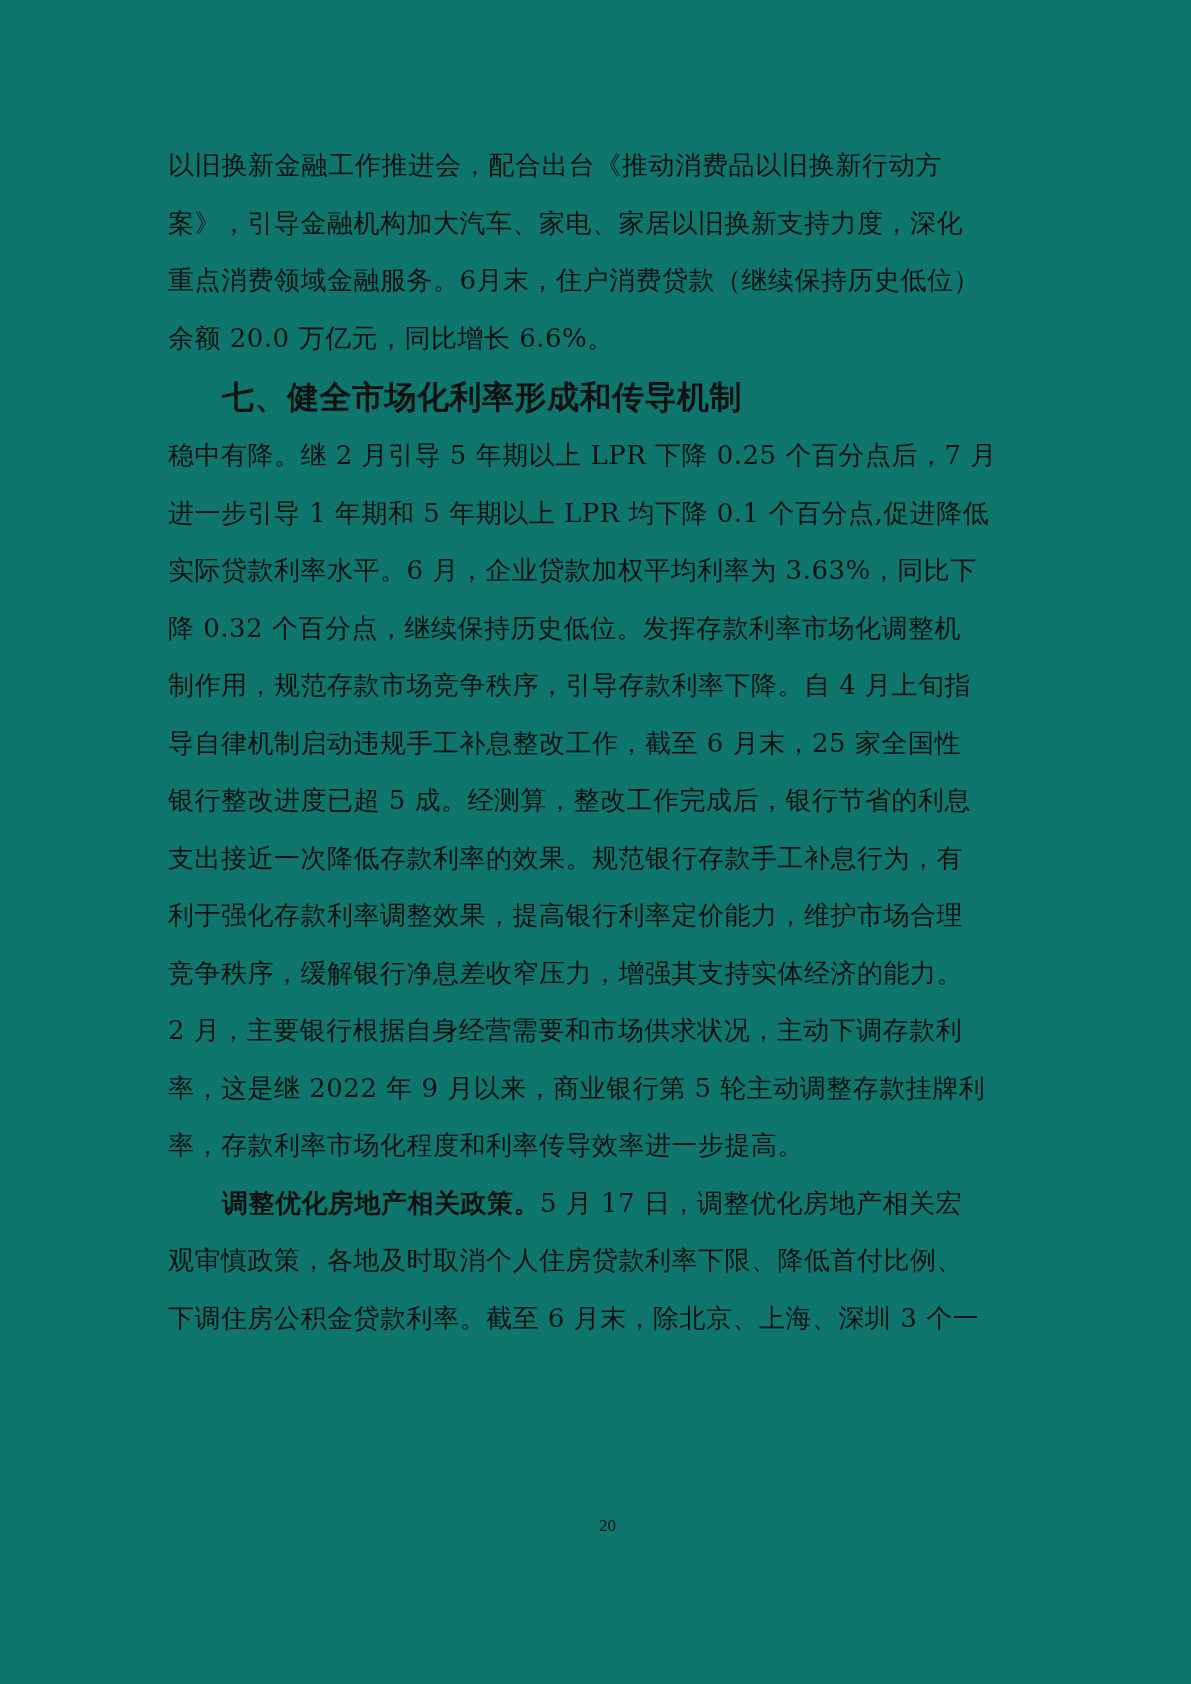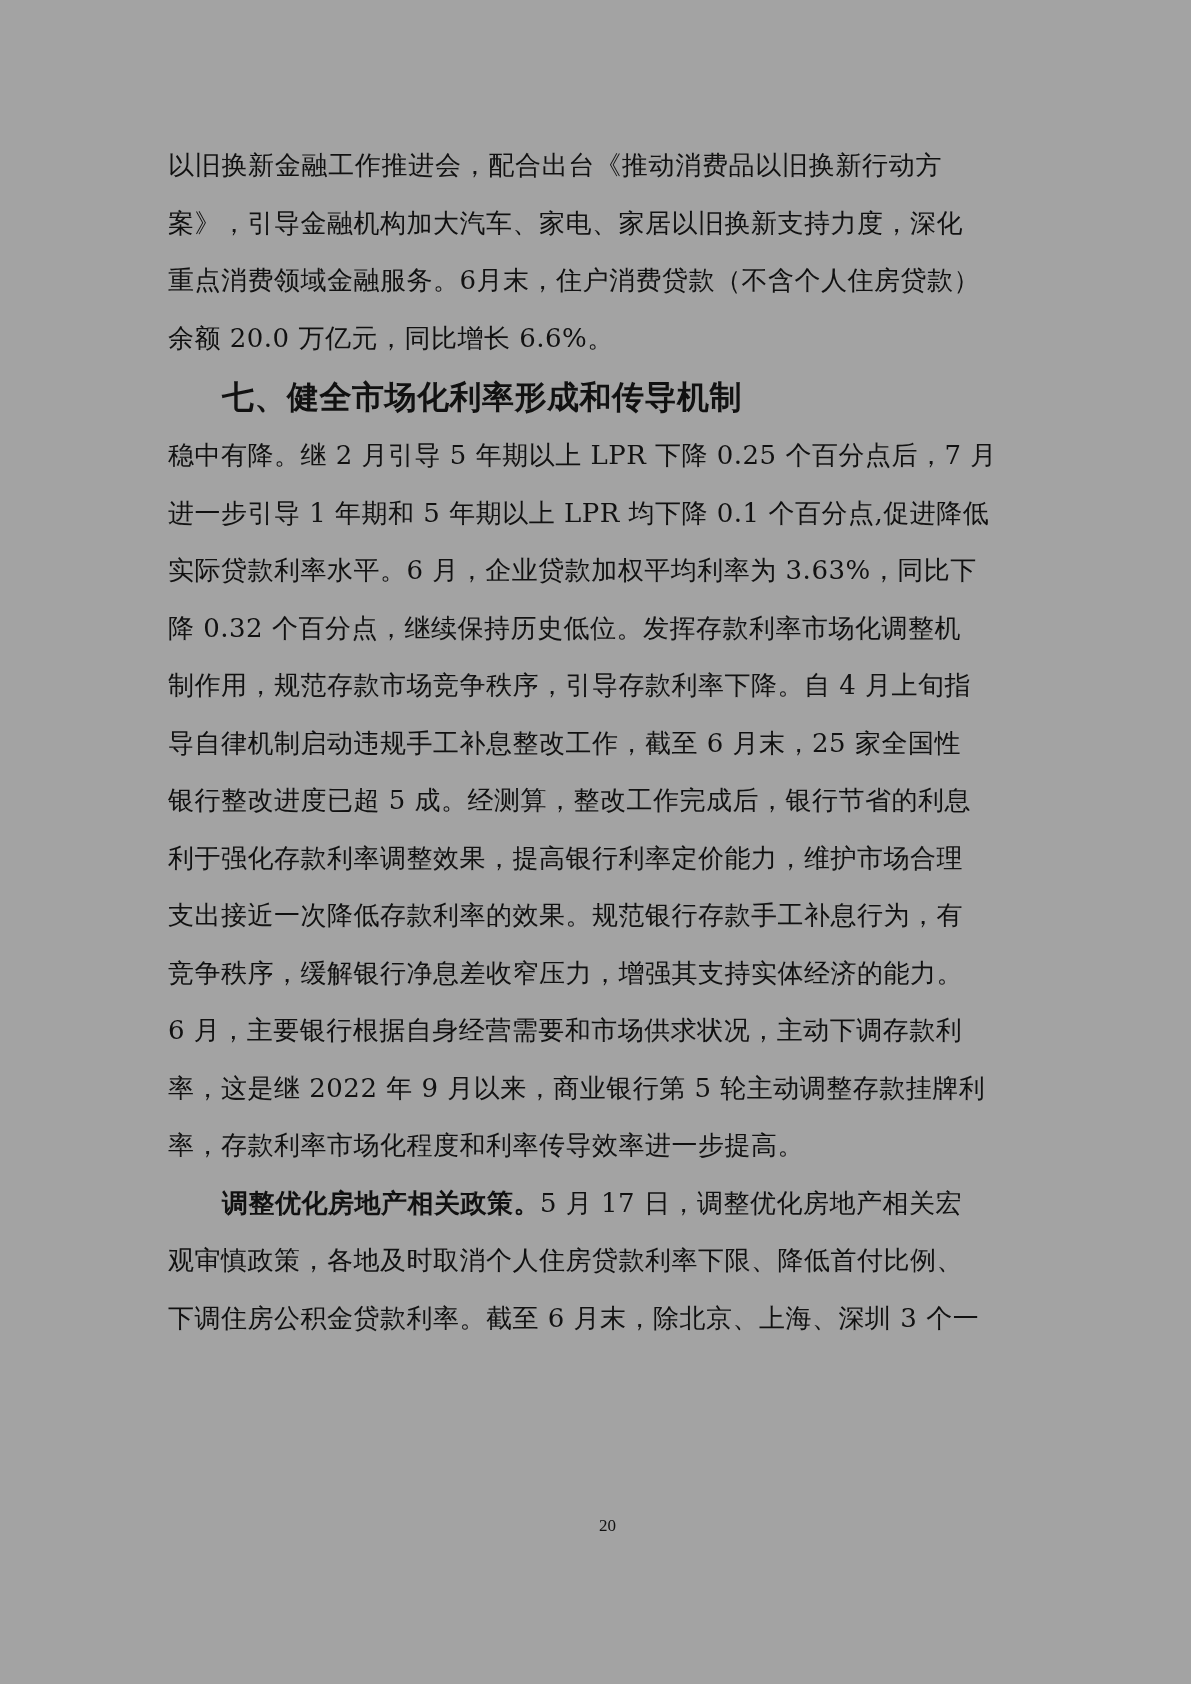--- a/index.html
+++ b/index.html
@@ -1,18 +1,18 @@
 <!DOCTYPE html>
 <html><head>
 <meta charset="utf-8">
 <style>
   html, body { margin: 0; padding: 0; background: #ffffff; }
   body { width: 1191px; height: 1684px; position: relative; overflow: hidden; }
   .page {
-    position: absolute; left: 0; top: 0; width: 1191px; height: 1684px; background: #a3a3a3;
+    position: absolute; left: 0; top: 0; width: 1191px; height: 1684px; background: #0f766e;
   }
   .content {
     position: absolute; left: 168px; top: 137px; width: 774px;
     font-family: "DejaVu Serif", "Liberation Serif", serif;
     font-size: 26px; color: #111111;
   }
   .line {
     height: 57.5px; line-height: 57.5px; white-space: nowrap;
     text-align: justify; text-align-last: justify; letter-spacing: 0.5px;
   }
@@ -31,38 +31,38 @@
 </style>
 </head>
 <body>
 
 <div class="page">
   <div class="content">
 
     <div>
       <div class="line">以旧换新金融工作推进会，配合出台《推动消费品以旧换新行动方</div>
       <div class="line">案》，引导金融机构加大汽车、家电、家居以旧换新支持力度，深化</div>
-      <div class="line">重点消费领域金融服务。6月末，住户消费贷款（不含个人住房贷款）</div>
+      <div class="line">重点消费领域金融服务。6月末，住户消费贷款（继续保持历史低位）</div>
       <div class="line last">余额 20.0 万亿元，同比增长 6.6%。</div>
     </div>
 
     <div class="heading">七、健全市场化利率形成和传导机制</div>
 
     <div>
       <div class="line">稳中有降。继 2 月引导 5 年期以上 LPR 下降 0.25 个百分点后，7 月</div>
       <div class="line">进一步引导 1 年期和 5 年期以上 LPR 均下降 0.1 个百分点,促进降低</div>
       <div class="line">实际贷款利率水平。6 月，企业贷款加权平均利率为 3.63%，同比下</div>
       <div class="line">降 0.32 个百分点，继续保持历史低位。发挥存款利率市场化调整机</div>
       <div class="line">制作用，规范存款市场竞争秩序，引导存款利率下降。自 4 月上旬指</div>
       <div class="line">导自律机制启动违规手工补息整改工作，截至 6 月末，25 家全国性</div>
       <div class="line">银行整改进度已超 5 成。经测算，整改工作完成后，银行节省的利息</div>
+      <div class="line">支出接近一次降低存款利率的效果。规范银行存款手工补息行为，有</div>
       <div class="line">利于强化存款利率调整效果，提高银行利率定价能力，维护市场合理</div>
-      <div class="line">支出接近一次降低存款利率的效果。规范银行存款手工补息行为，有</div>
       <div class="line">竞争秩序，缓解银行净息差收窄压力，增强其支持实体经济的能力。</div>
-      <div class="line">6 月，主要银行根据自身经营需要和市场供求状况，主动下调存款利</div>
+      <div class="line">2 月，主要银行根据自身经营需要和市场供求状况，主动下调存款利</div>
       <div class="line">率，这是继 2022 年 9 月以来，商业银行第 5 轮主动调整存款挂牌利</div>
       <div class="line last">率，存款利率市场化程度和利率传导效率进一步提高。</div>
     </div>
 
     <div>
       <div class="line indent"><span class="lead">调整优化房地产相关政策。</span><span>5 月 17 日，调整优化房地产相关宏</span></div>
       <div class="line">观审慎政策，各地及时取消个人住房贷款利率下限、降低首付比例、</div>
       <div class="line">下调住房公积金贷款利率。截至 6 月末，除北京、上海、深圳 3 个一</div>
     </div>
 

